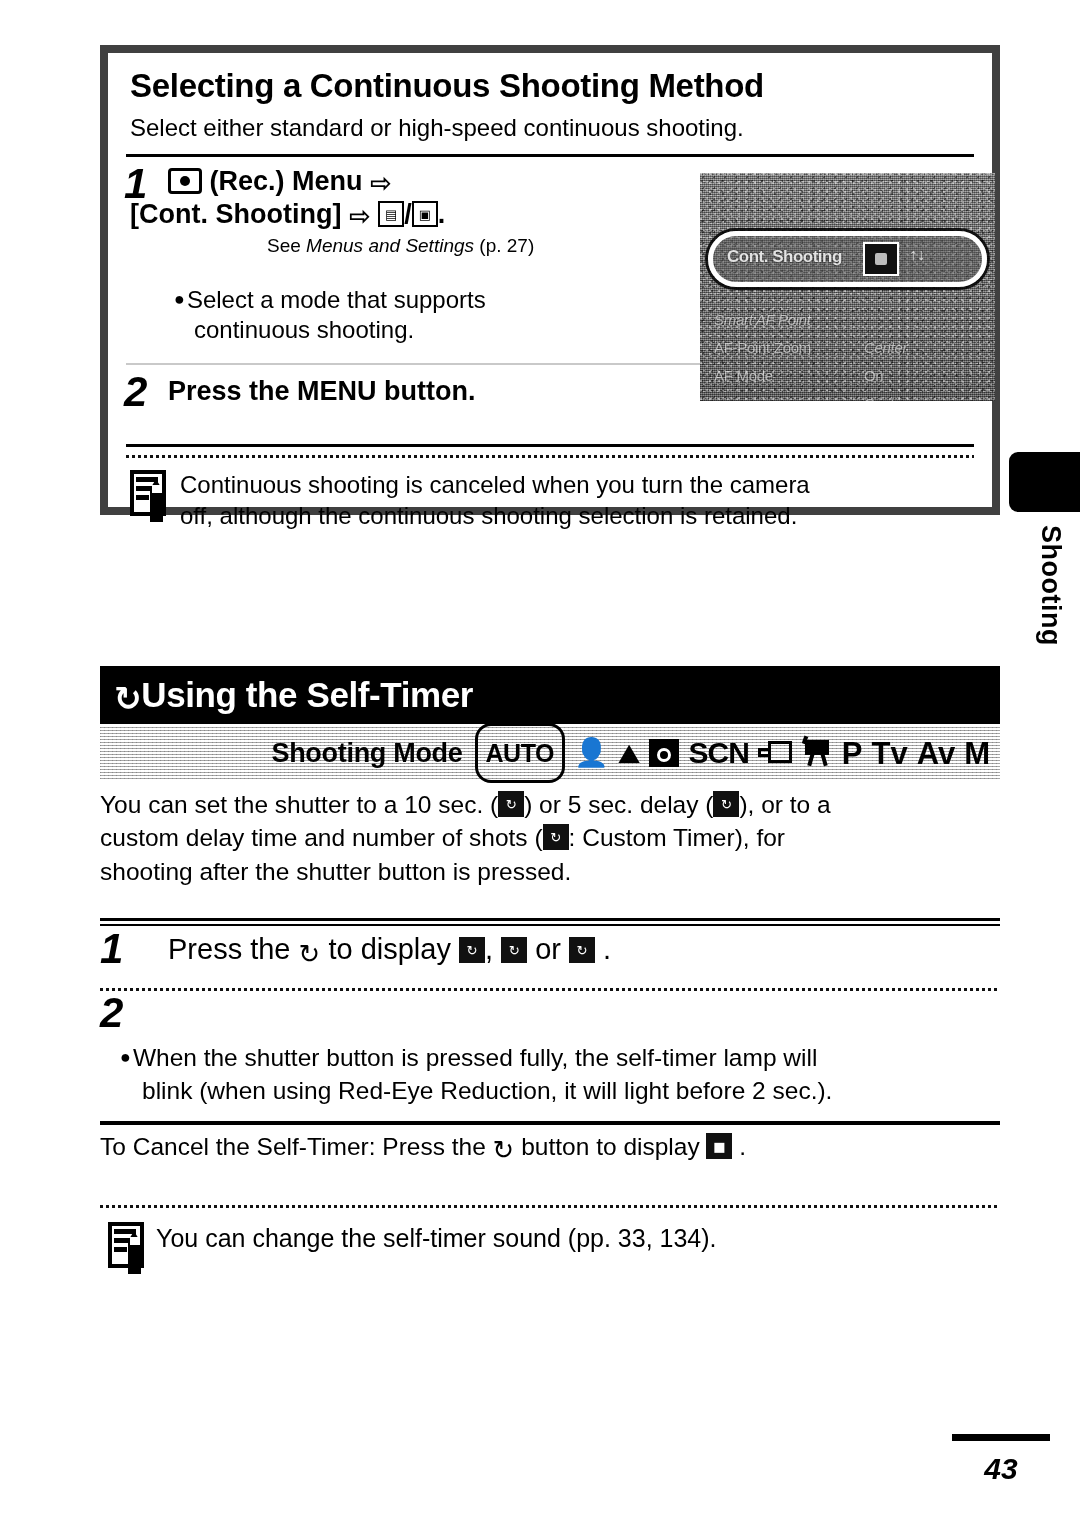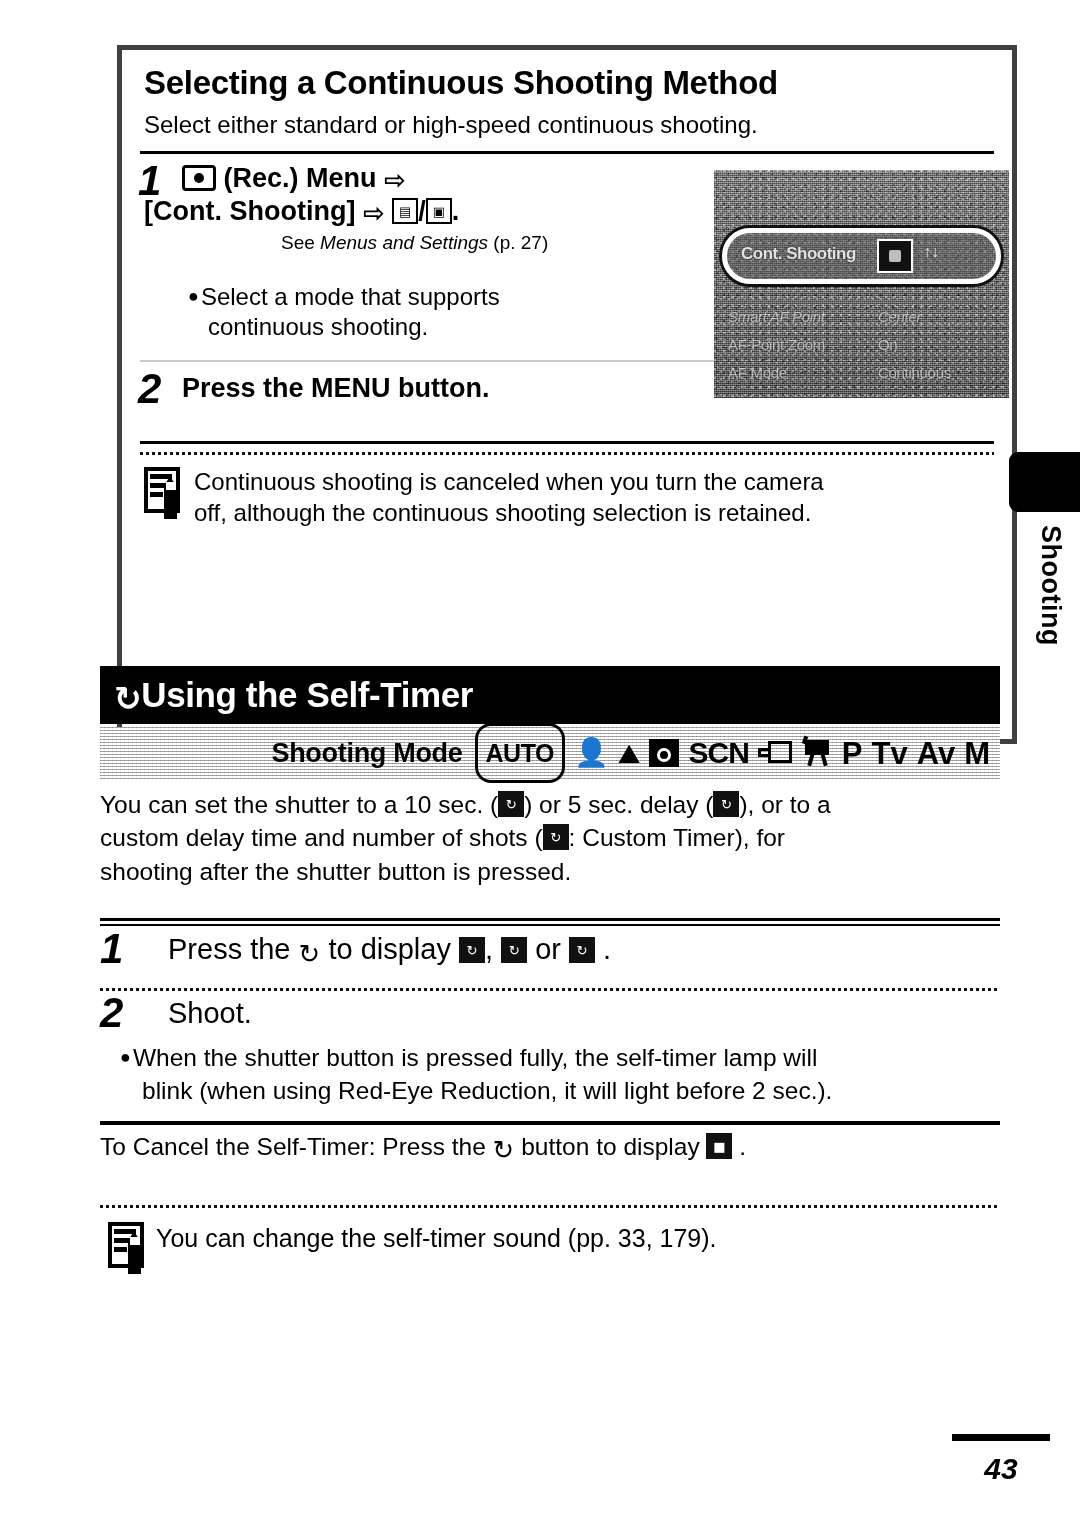--- a/index.html
+++ b/index.html
@@ -76,25 +76,25 @@
     display: inline-block;
     font-family: "DejaVu Sans", sans-serif;
     font-size: 26px;
     line-height: 1;
     vertical-align: -4px;
   }
 
   
   #framed-section {
     position: absolute;
-    left: 117px;
+    left: 100px;
     top: 45px;
     width: 900px;
-    height: 699px;
-    border: 5px solid #404040;
+    height: 470px;
+    border: 8px solid #404040;
     box-sizing: border-box;
     background: #fff;
   }
   #section-title {
     font-size: 33px;
     font-weight: bold;
     letter-spacing: -0.3px;
     padding: 14px 0 0 22px;
   }
   #section-subtitle {
@@ -241,20 +241,21 @@
     height: 22px;
     font-size: 15px;
     color: #ededed;
     opacity: .62;
     letter-spacing: -0.3px;
     text-shadow: 0 0 2px #000;
   }
   .menu-row .mval {
     position: absolute;
     left: 150px;
+    margin-top: 28px;
   }
 
   
   .memo-icon {
     display: inline-block;
     width: 40px;
     height: 52px;
     position: relative;
     vertical-align: top;
     flex: 0 0 40px;
@@ -736,21 +737,20 @@
   <span class="st-step-num">1</span>
   <div class="st-step-text">
     <span>Press the </span><span class="timer-glyph">↻</span><span> to display </span><span class="icon-box inv"><span class="gl">↻</span></span><span>, </span><span class="icon-box inv"><span class="gl">↻</span></span><span> or </span><span class="icon-box inv"><span class="gl">↻</span></span><span> .</span>
   </div>
 </div>
 
 <div id="st-step2-rule"></div>
 
 <div id="st-step2">
   <span class="st-step-num">2</span>
-  <div class="st-step-text">Shoot.</div>
 </div>
 
 <div id="st-bullet">
   <span class="bullet-dot">●</span><span>When the shutter button is pressed fully, the self-timer lamp will</span>
   <span class="cont">blink (when using Red-Eye Reduction, it will light before 2 sec.).</span>
 </div>
 
 <div id="cancel-rule"></div>
 
 <div id="cancel-line">
@@ -760,17 +760,17 @@
 <div id="bottom-note-rule"></div>
 
 <div id="bottom-note">
   <span class="memo-icon">
     <span class="sheet"></span>
     <span class="ln ln1"></span>
     <span class="ln ln2"></span>
     <span class="ln ln3"></span>
     <span class="pencil"></span>
   </span>
-  <span class="note-text">You can change the self-timer sound (pp. 33, 179).</span>
+  <span class="note-text">You can change the self-timer sound (pp. 33, 134).</span>
 </div>
 
 <div id="page-rule"></div>
 <div id="page-number">43</div>
 
 </body></html>

